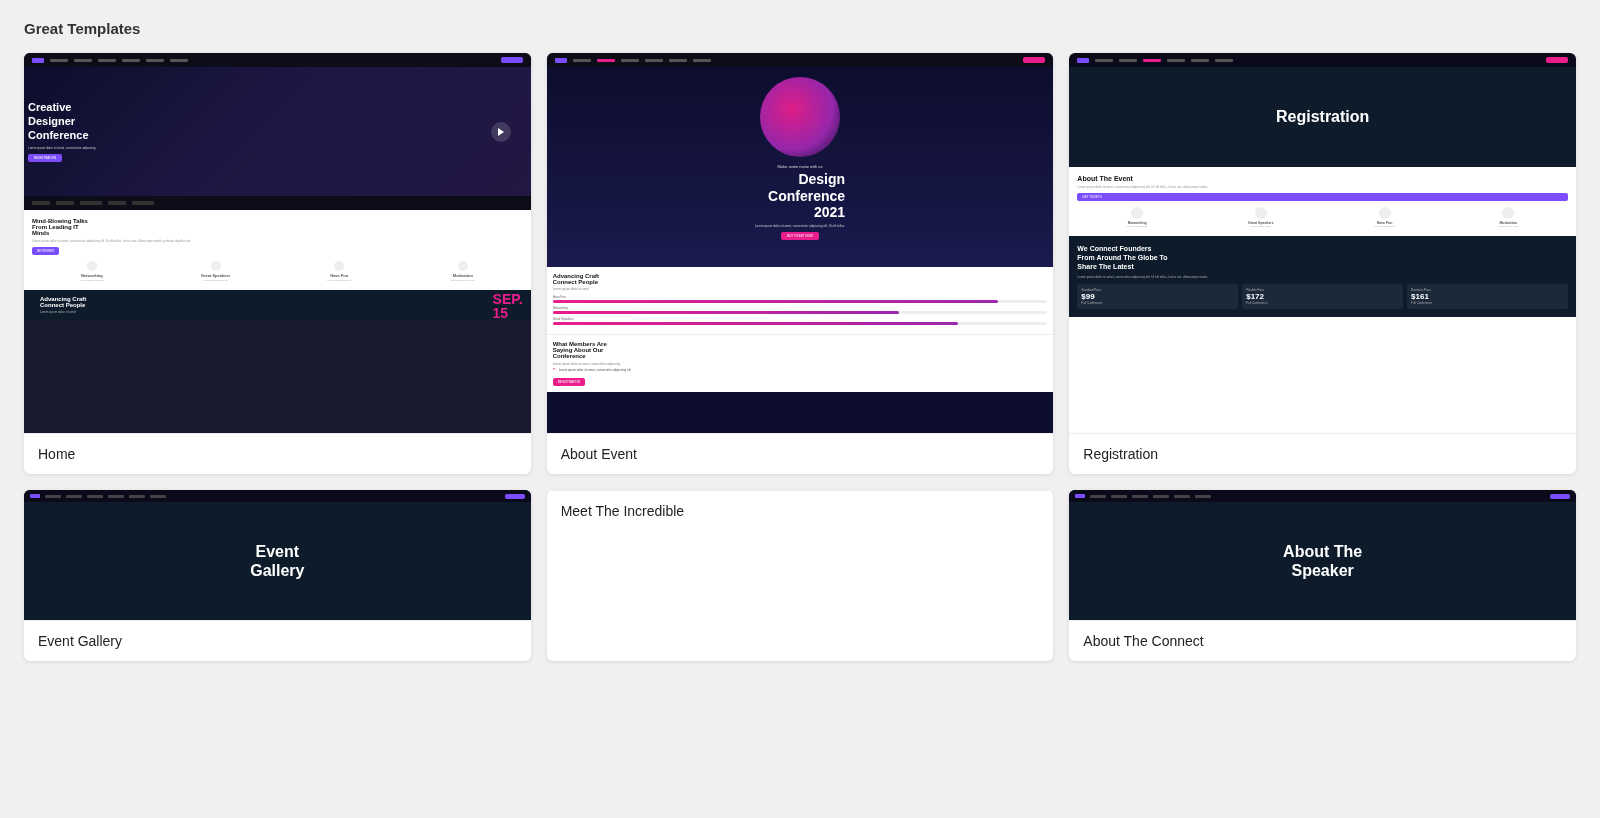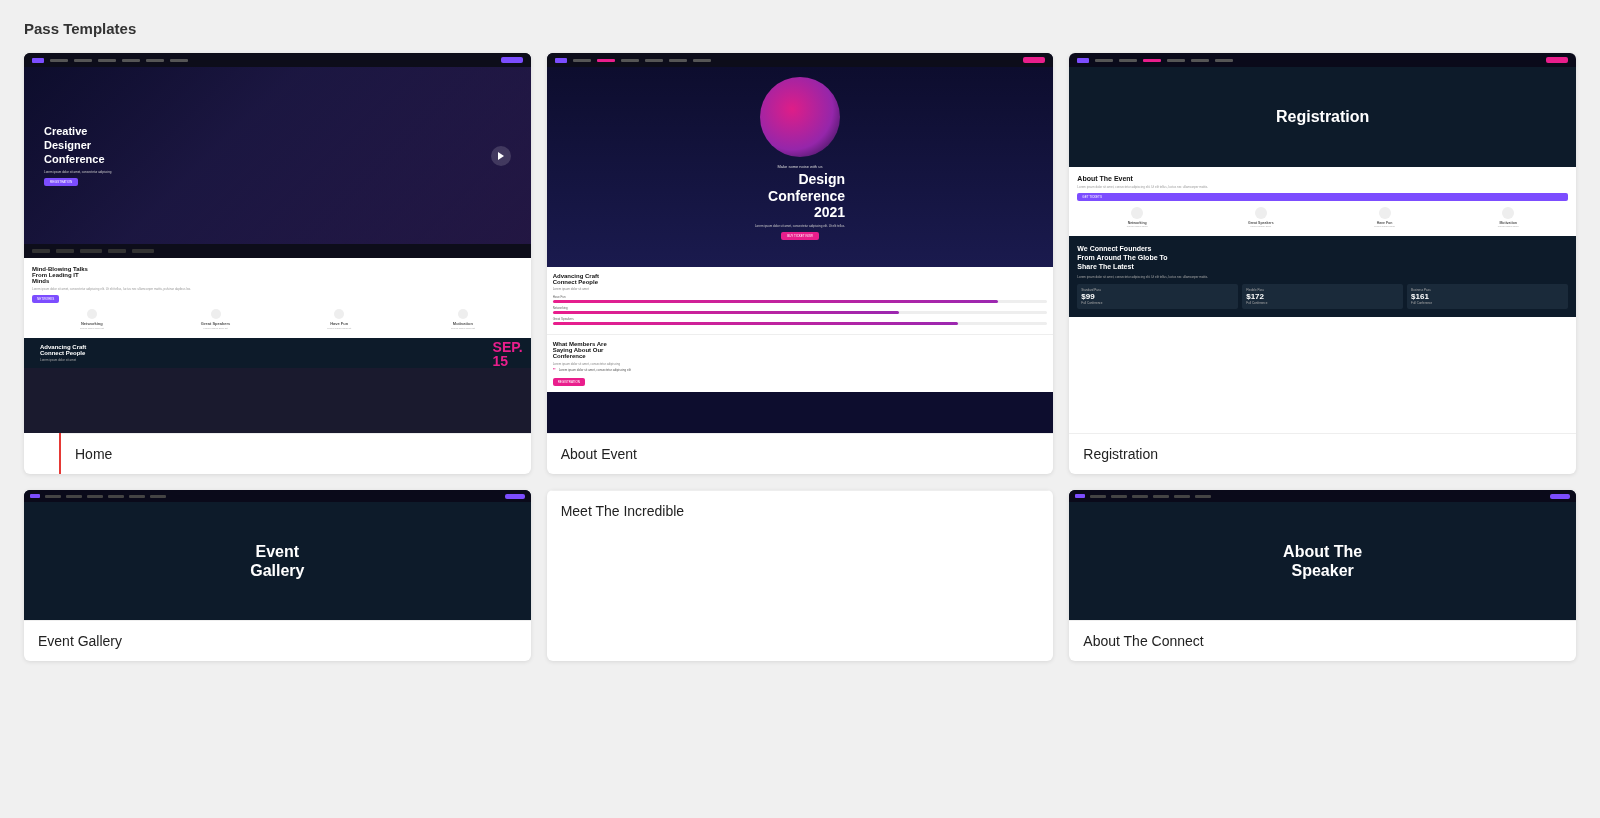--- a/index.html
+++ b/index.html
@@ -55,25 +55,25 @@
       font-size: 3px;
       overflow: hidden;
     }
 
     
     .home-preview {
       background: #1a1a2e;
     }
     .home-hero {
       background: linear-gradient(135deg, #1a1a3e 0%, #2d2d5e 40%, #1a1a2e 100%);
-      height: 177px;
+      height: 129px;
       position: relative;
       display: flex;
       align-items: center;
-      padding: 20px;
+      padding: 4px;
     }
     .home-hero-text {
       color: white;
       font-size: 9px;
       font-weight: 700;
       line-height: 1.3;
     }
     .home-nav {
       background: #0d0d1a;
       height: 14px;
@@ -147,27 +147,26 @@
     .partial-big-text {
       font-size: 16px;
       font-weight: 900;
       color: white;
       text-align: center;
       line-height: 1.2;
     }
 
     .selected-border {
       outline: 2px solid #e53935;
-      margin-left: 37px;
     }
   </style>
 </head>
 <body>
 
-<h1 class="page-title">Pass Templates</h1>
+<h1 class="page-title">Great Templates</h1>
 
 <div class="templates-grid">
 
   <div class="template-card">
     <div class="template-preview">
       <div class="mini-preview home-preview">
 
         <div class="home-nav">
           <div class="logo-small"></div>
           <div class="nav-dot"></div>

